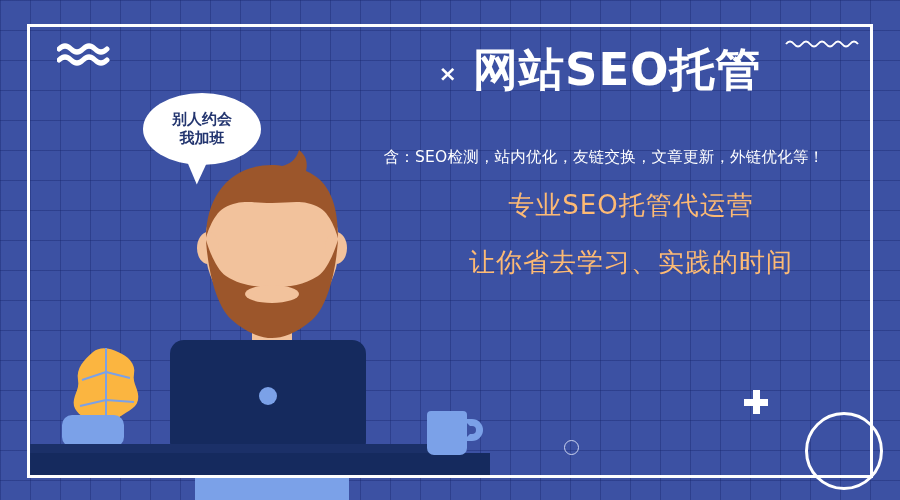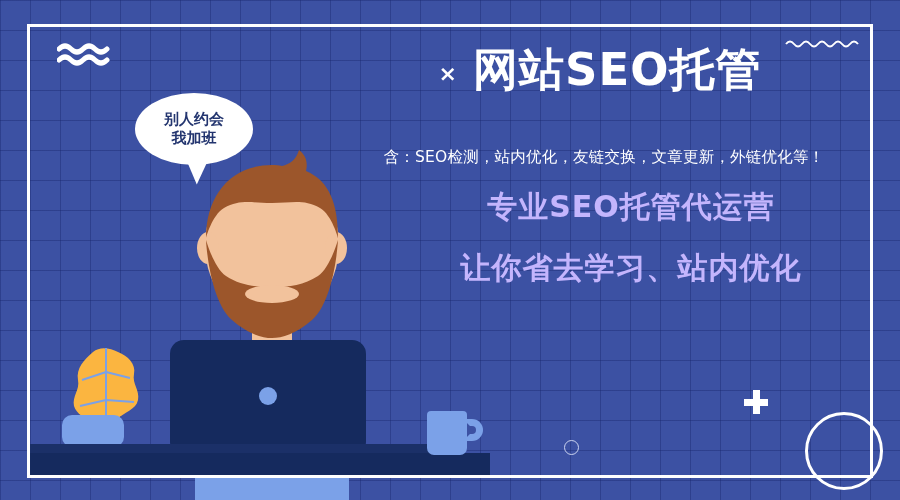--- a/index.html
+++ b/index.html
@@ -101,34 +101,34 @@
     margin-top:29px;
   }
 
   .slogans {
     position:absolute;
     left:392px; top:192px;
     width:478px;
     text-align:center;
   }
   .slogan {
-    color:#c4b5fd;
-    font-size:30px;
-    font-weight:bold;
+    color:#fdba74;
+    font-size:26px;
+    font-weight:normal;
     letter-spacing:1px;
     line-height:1;
     margin-bottom:31px;
     white-space:nowrap;
   }
   .slogan:last-child { margin-bottom:0; }
 
   
   .bubble {
     position:absolute;
-    left:135px; top:93px;
+    left:143px; top:93px;
     width:118px; height:72px;
     background:#ffffff;
     border-radius:50%;
     display:flex; flex-direction:column;
     align-items:center; justify-content:center;
   }
   .bubble-line {
     color:#23356f;
     font-size:15px;
     font-weight:bold;
@@ -270,21 +270,21 @@
 
   <div class="title-row">
     <span class="title-x">×</span>
     <span class="title-main">网站SEO托管</span>
   </div>
 
   <div class="subtitle">含：SEO检测，站内优化，友链交换，文章更新，外链优化等！</div>
 
   <div class="slogans">
     <div class="slogan">专业SEO托管代运营</div>
-    <div class="slogan">让你省去学习、站内优化</div>
+    <div class="slogan">让你省去学习、实践的时间</div>
   </div>
 
   <svg class="deco waves-left" width="58" height="24" viewBox="0 0 58 24">
     <path d="M2 7 Q8 1 14 7 T26 7 T38 7 T50 7" stroke="#fff" stroke-width="5" fill="none" stroke-linecap="round"></path>
     <path d="M2 18 Q8 12 14 18 T26 18 T38 18 T50 18" stroke="#fff" stroke-width="5" fill="none" stroke-linecap="round"></path>
   </svg>
 
   <svg class="deco wave-right" width="76" height="12" viewBox="0 0 76 12">
     <path d="M2 6 Q6 1 10 6 T18 6 T26 6 T34 6 T42 6 T50 6 T58 6 T66 6 T74 6" stroke="#fff" stroke-width="2" fill="none"></path>
   </svg>

